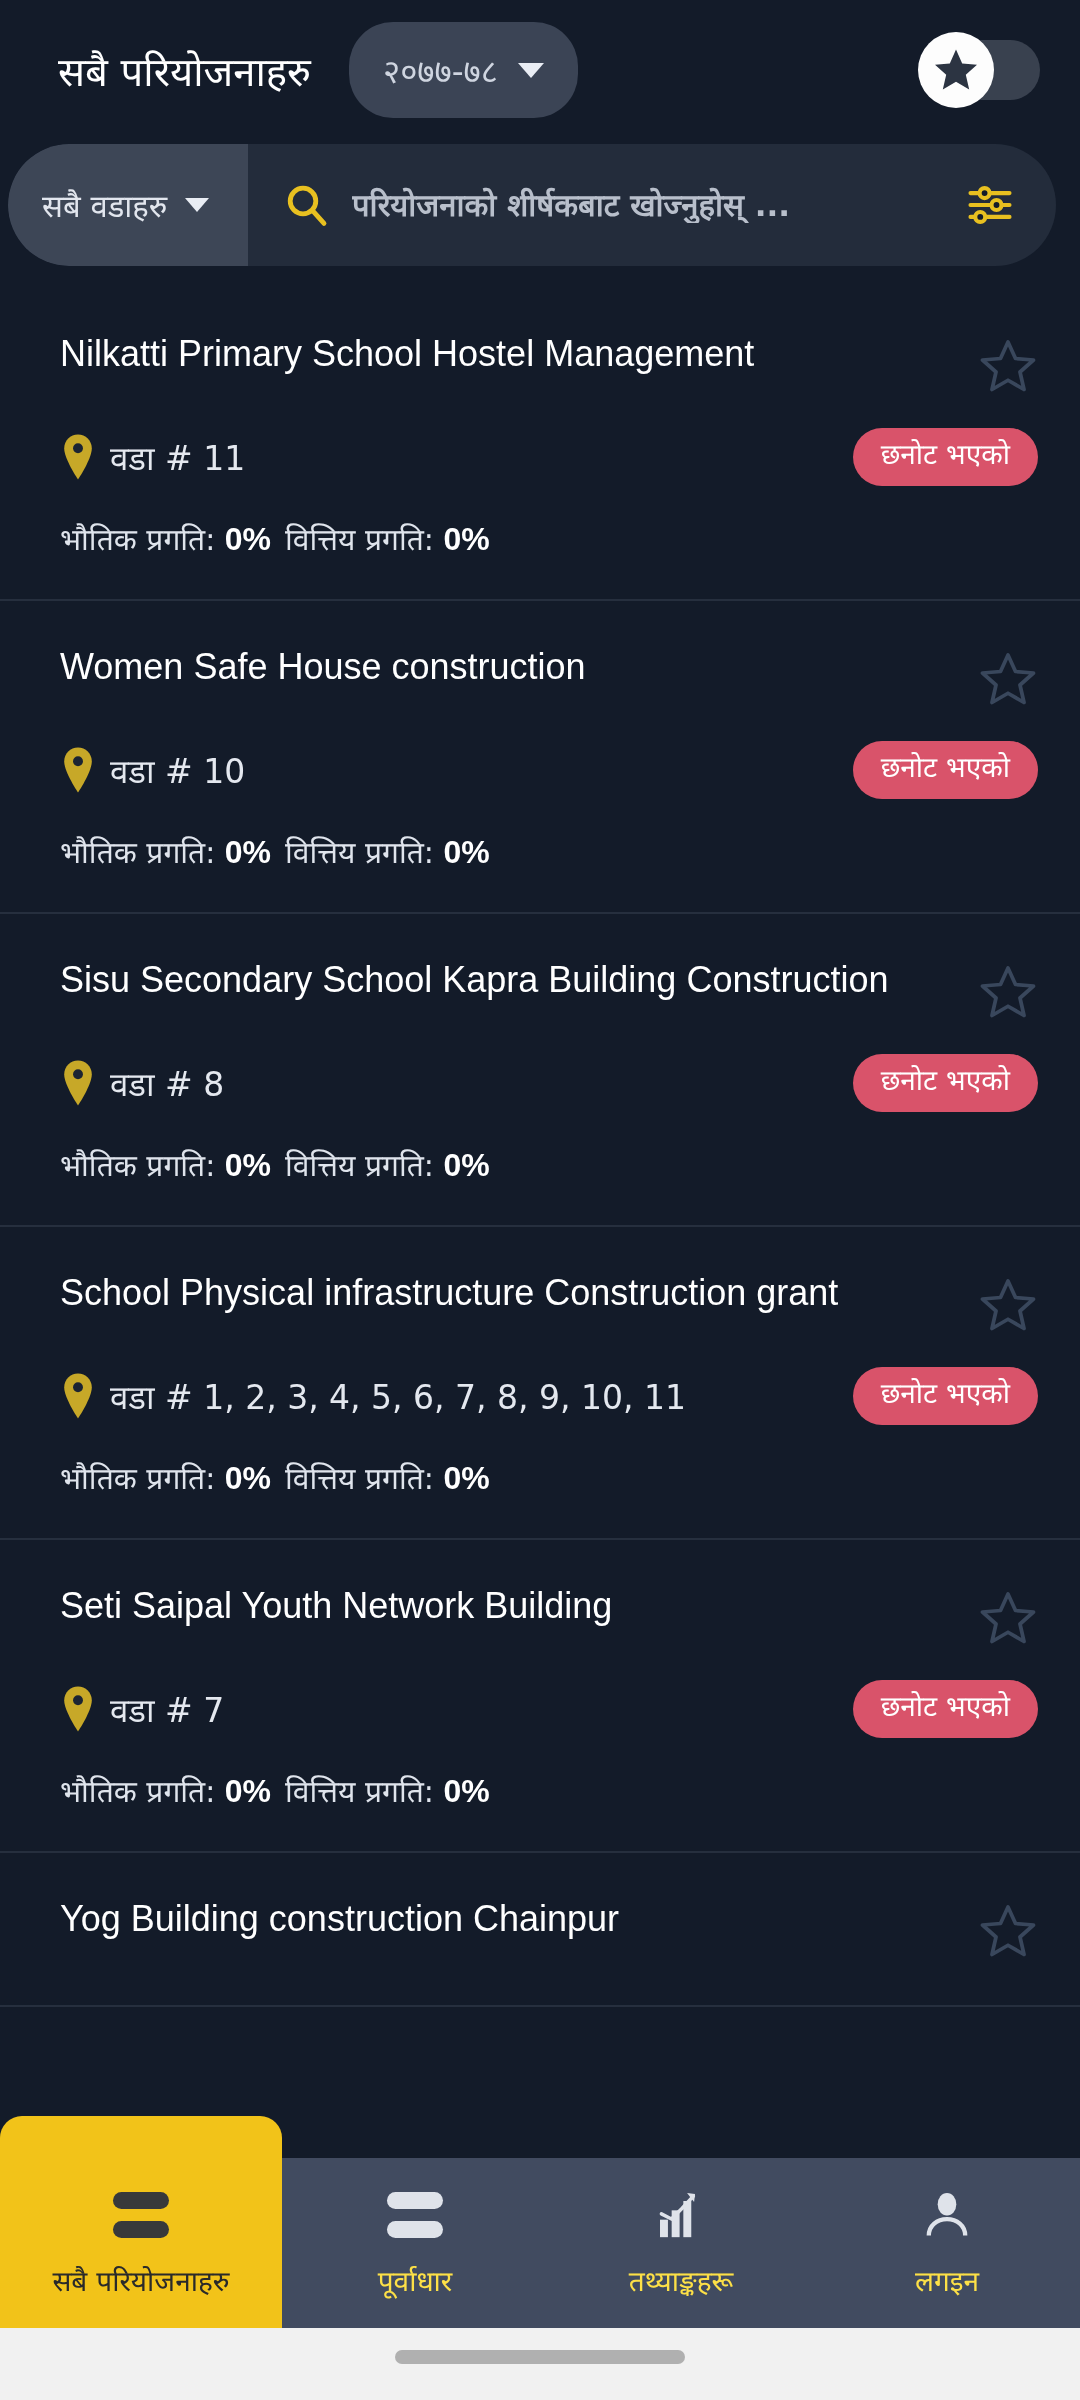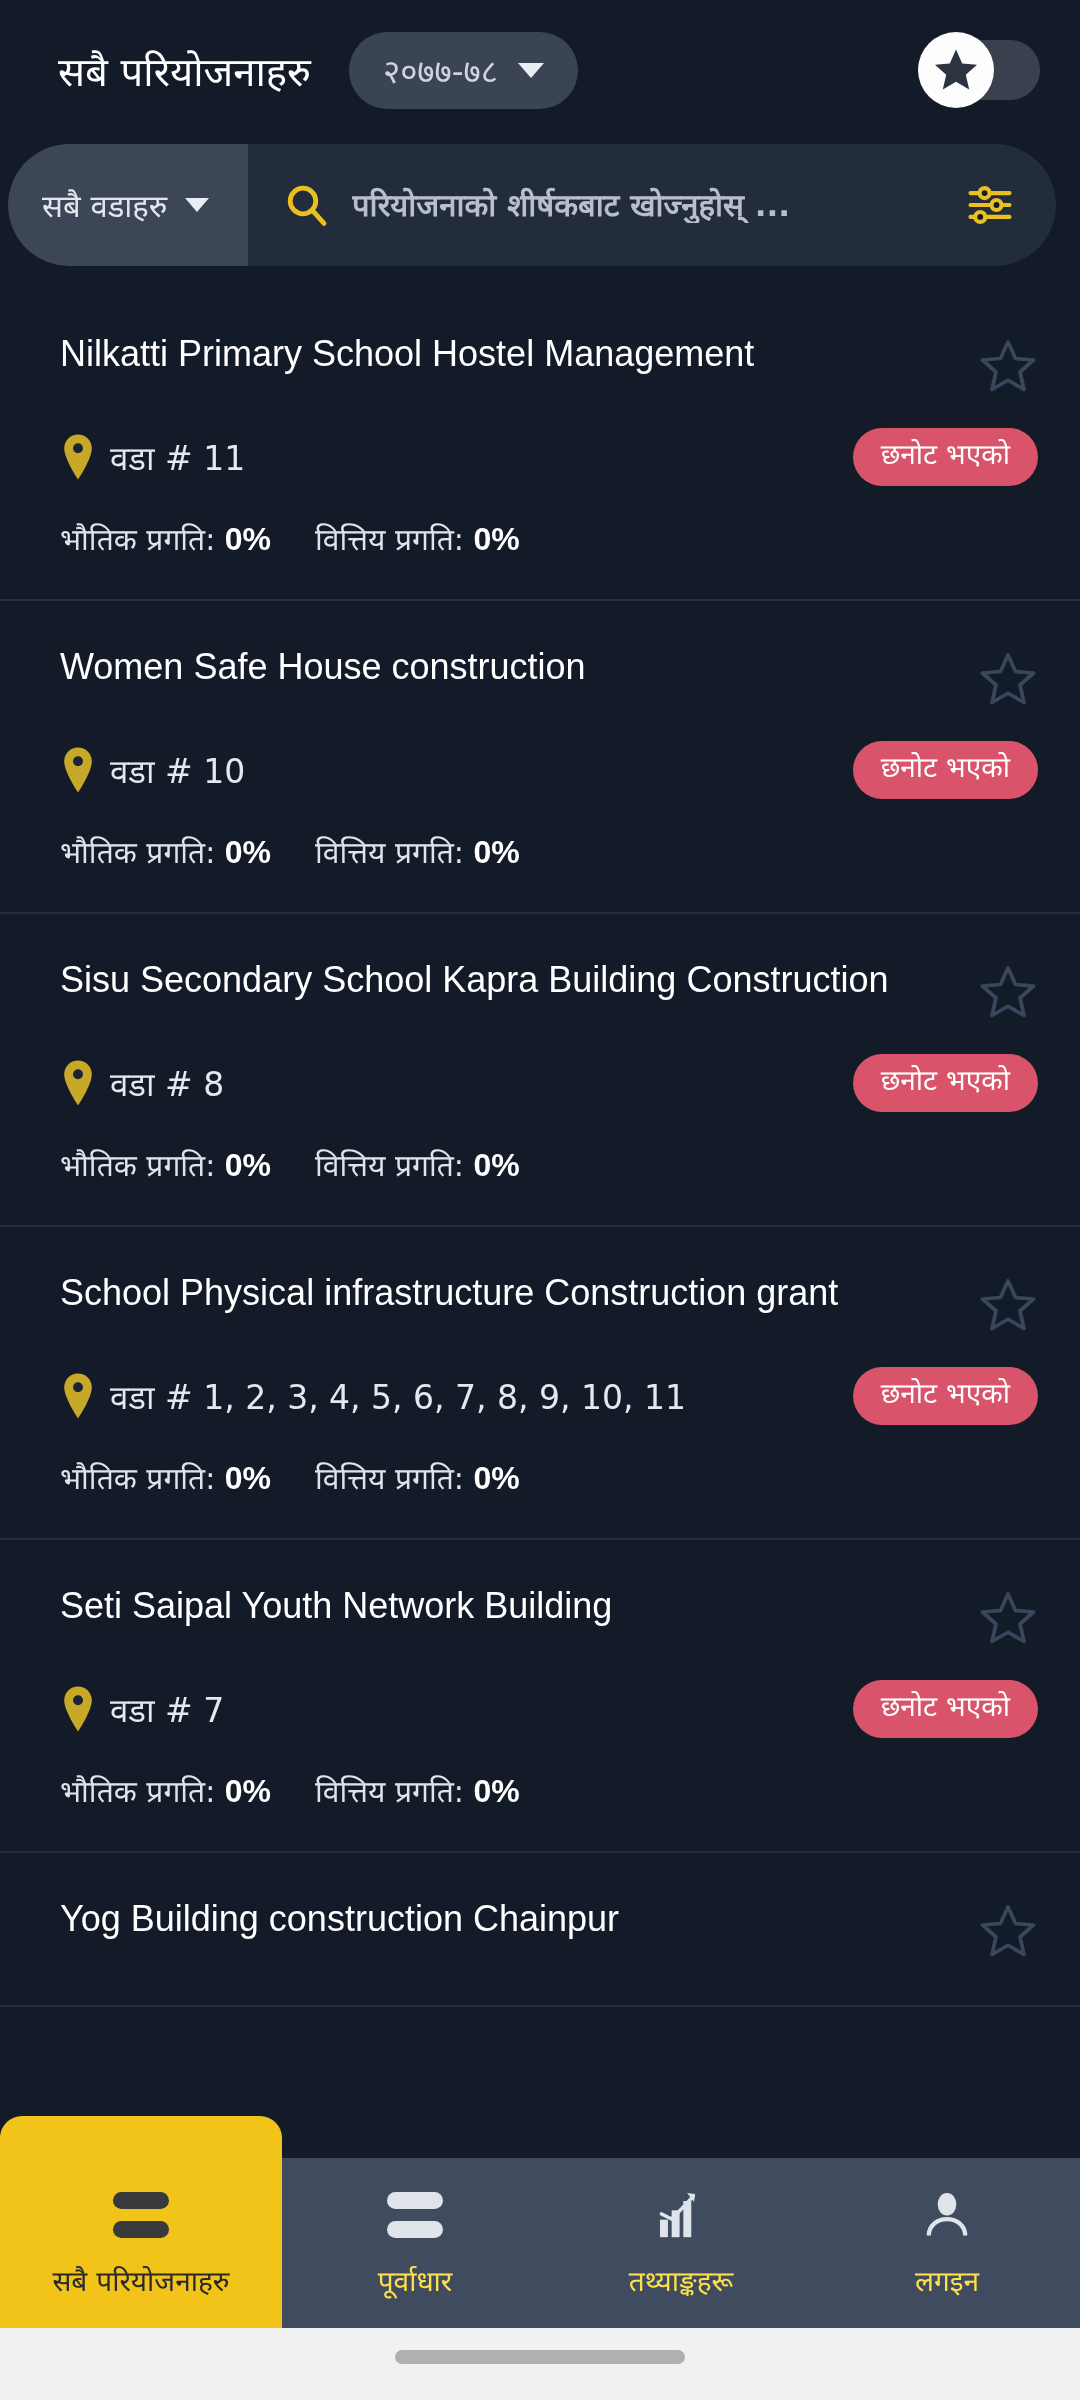--- a/index.html
+++ b/index.html
@@ -23,21 +23,21 @@
   .batt:before{ content:""; position:absolute; top:-8px; left:50%; transform:translateX(-50%);
     width:12px; height:5px; background:#cfcfcf; border-radius:2px; }
   .batt:after{ content:""; position:absolute; left:2px; right:2px; bottom:2px; height:42%;
     background:#cfcfcf; border-radius:1px; }
 
   
   .header{ height:140px; display:flex; align-items:center; padding:0 40px 0 58px; background:#131b29; }
   .app-title{ color:#ffffff; font-size:40px; font-family:"DejaVu Sans",sans-serif; white-space:nowrap; }
   .year-chip{
     margin-left:38px; background:#3b4455; border-radius:44px;
-    height:77px; display:flex; align-items:center; gap:20px; padding:0 34px;
+    height:96px; display:flex; align-items:center; gap:20px; padding:0 34px;
   }
   .year-chip .yr{ color:#cfd5e0; font-size:33px; font-family:"DejaVu Sans",sans-serif; }
   .caret{ width:0;height:0;border-left:13px solid transparent;border-right:13px solid transparent;
     border-top:15px solid #e9edf4; }
   .spacer{ flex:1; }
   .star-toggle{ position:relative; width:116px; height:60px; background:#39414f; border-radius:34px; }
   .star-toggle .thumb{
     position:absolute; left:-6px; top:-8px; width:76px; height:76px; border-radius:50%;
     background:#fdfdfd; display:flex; align-items:center; justify-content:center;
   }
@@ -75,21 +75,21 @@
   .fav{ margin-left:auto; padding-top:6px; }
   .fav svg{ width:60px; height:60px; }
   .meta-row{ display:flex; align-items:center; margin-top:26px; min-height:62px; }
   .ward{ display:flex; align-items:center; gap:14px; }
   .pin svg{ width:36px; height:46px; display:block; }
   .ward-txt{ color:#e4e8ef; font-size:33px; font-family:"DejaVu Sans",sans-serif; }
   .badge{
     margin-left:auto; background:#d9536a; color:#ffffff; font-size:28px;
     font-family:"DejaVu Sans",sans-serif; padding:6px 28px 14px; border-radius:34px; white-space:nowrap;
   }
-  .prog-row{ display:flex; align-items:center; gap:44px; margin-top:30px; }
+  .prog-row{ display:flex; align-items:center; gap:14px; margin-top:30px; }
   .prog{ color:#dfe4ec; font-size:30px; font-family:"DejaVu Sans",sans-serif; }
   .prog b{ color:#ffffff; font-size:32px; font-family:"Liberation Sans",sans-serif; }
 
   
   .bottomnav{
     position:absolute; left:0; bottom:72px; width:1080px; height:170px;
     background:#414b60; display:flex;
   }
   .nav-item{ flex:1; display:flex; flex-direction:column; align-items:center; justify-content:center; gap:18px; }
   .nav-item.active{

